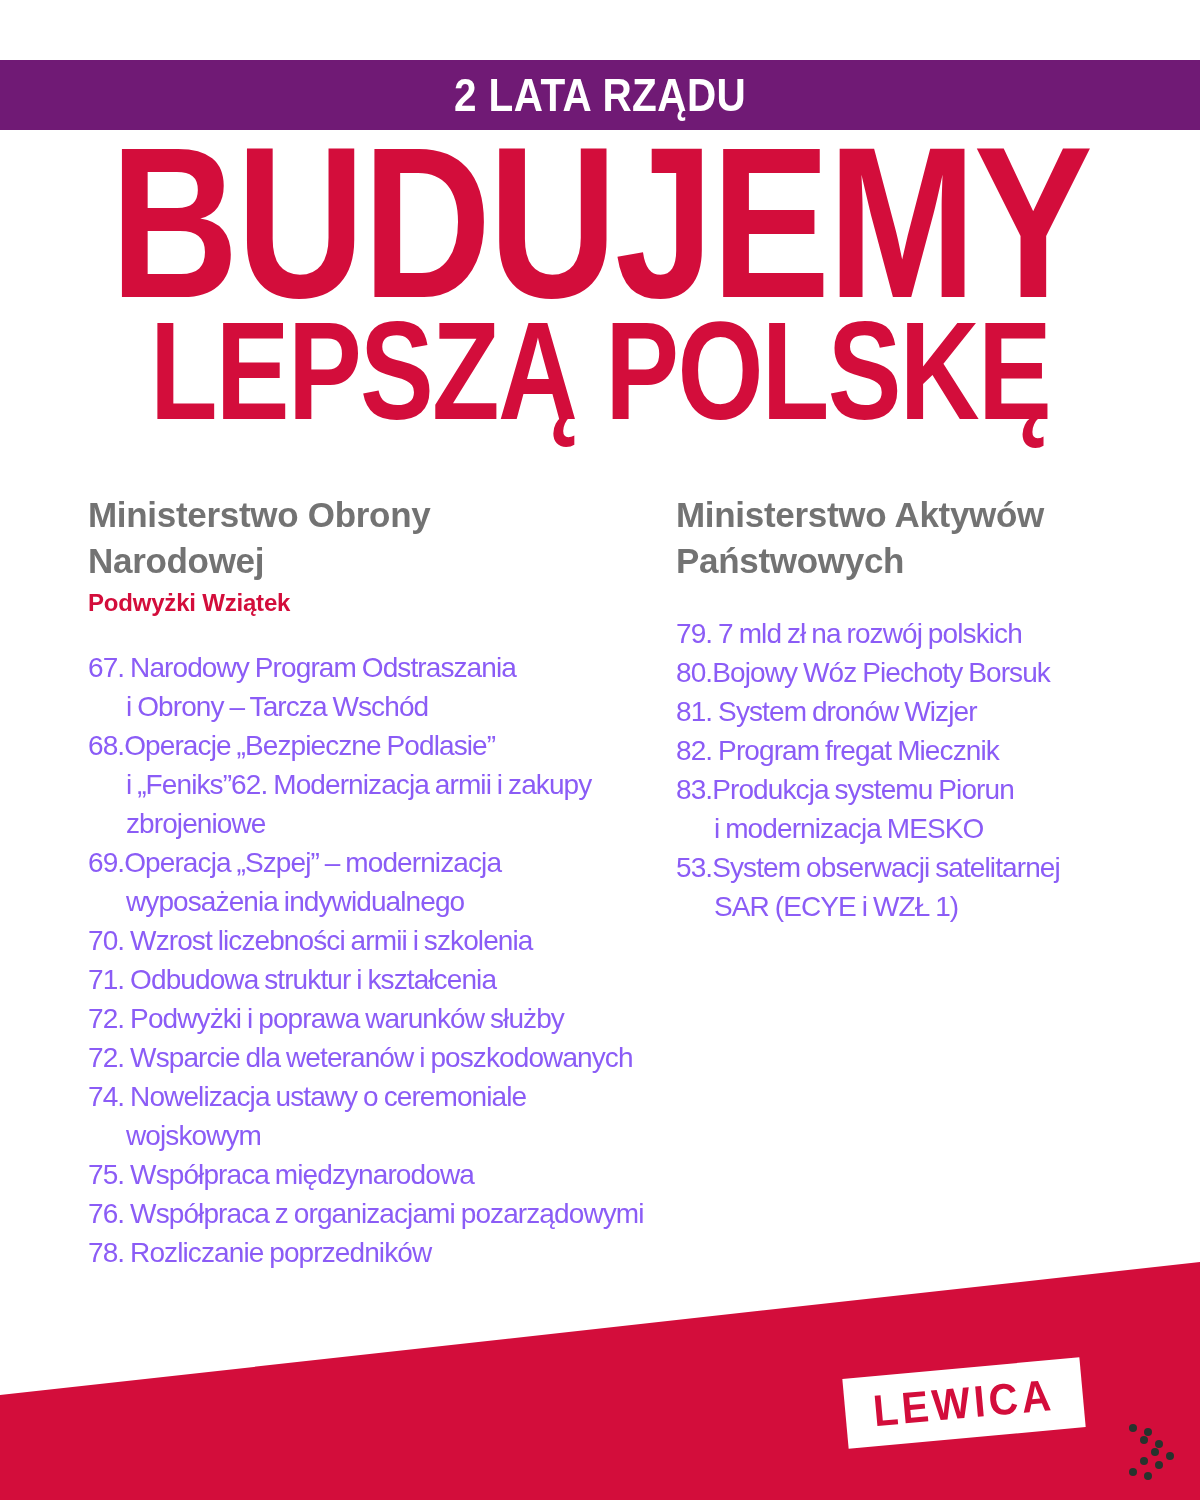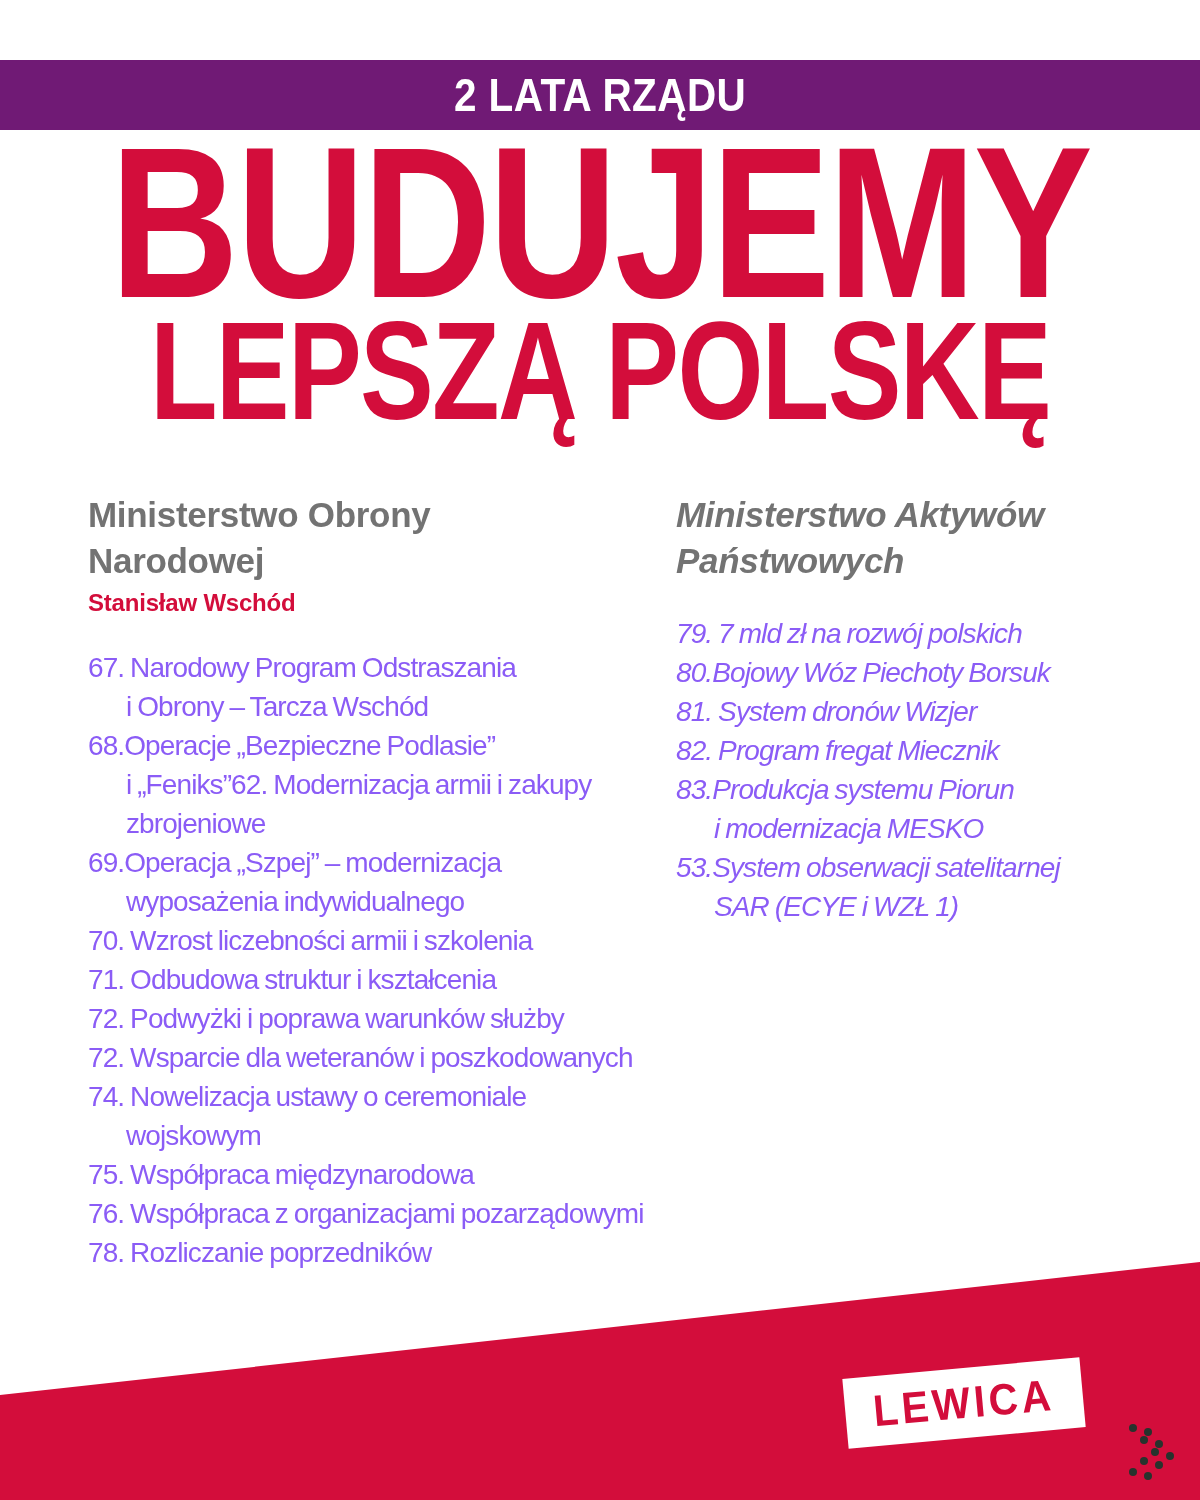--- a/index.html
+++ b/index.html
@@ -55,21 +55,21 @@
     letter-spacing: -0.015em;
     color: #d30d3b;
     transform: scaleX(0.79);
     transform-origin: 50% 0;
     white-space: nowrap;
   }
 
   
   .column { position: absolute; top: 492px; }
   .column-left  { left: 88px;  width: 590px; }
-  .column-right { left: 676px; width: 520px; font-style: italic; }
+  .column-right { left: 676px; width: 520px; }
 
   .ministry-title {
     font-size: 35px;
     line-height: 46px;
     font-weight: 700;
     letter-spacing: -0.3px;
     color: #737373;
   }
   .ministers { margin-top: 3px; }
   .minister-line {
@@ -139,21 +139,21 @@
   <div class="hero1">BUDUJEMY</div>
   <div class="hero2">LEPSZĄ POLSKĘ</div>
 
   <div id="columns">
       <div class="column column-left">
         <div class="ministry-title">
           <div class="ministry-title-line">Ministerstwo Obrony</div>
           <div class="ministry-title-line">Narodowej</div>
         </div>
         <div class="ministers">
-          <div class="minister-line">Stanisław Wschód</div>
+          <div class="minister-line">Podwyżki Wziątek</div>
         </div>
         <div class="items">
           <div class="item">
             <div class="line">67. Narodowy Program Odstraszania</div>
             <div class="line cont">i Obrony – Tarcza Wschód</div>
           </div>
           <div class="item">
             <div class="line">68.Operacje „Bezpieczne Podlasie”</div>
             <div class="line cont">i „Feniks”62. Modernizacja armii i zakupy</div>
             <div class="line cont">zbrojeniowe</div>

